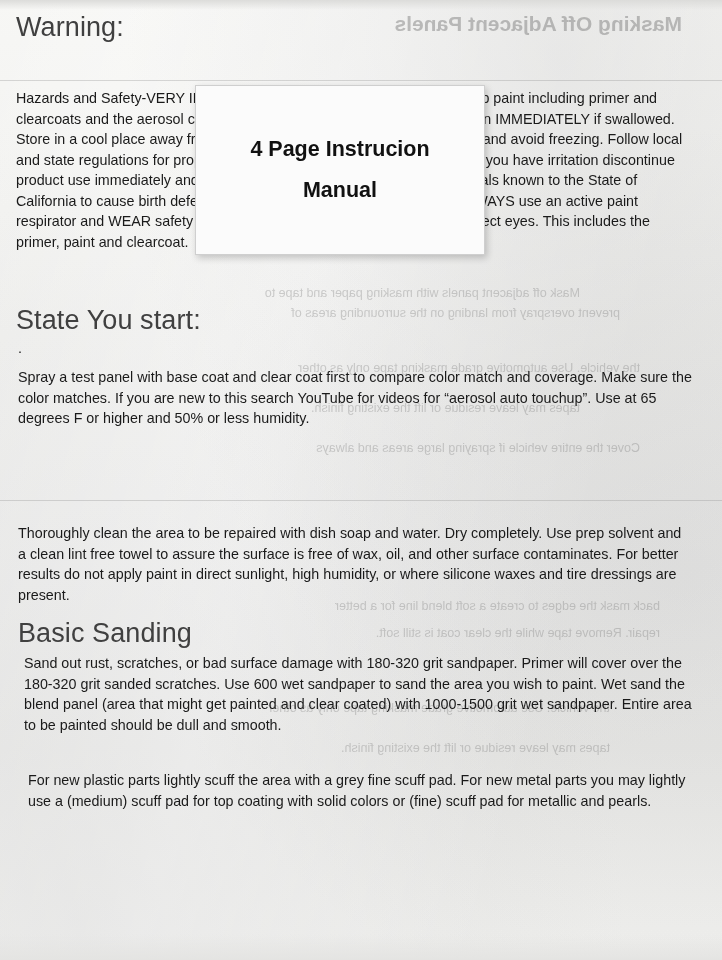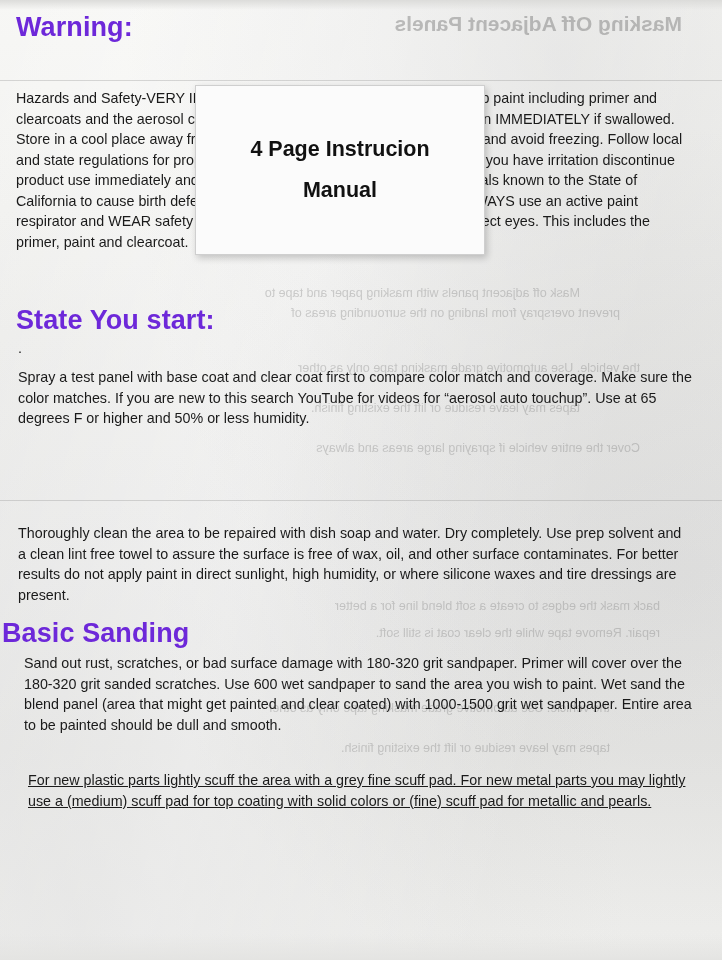--- a/index.html
+++ b/index.html
@@ -60,23 +60,23 @@
   }
 
   .content {
     position: absolute;
     inset: 0;
     padding: 0;
   }
 
   h1.section {
     font-family: "Liberation Sans", sans-serif;
-    font-weight: 700;
+    font-weight: 400;
     font-size: 27px;
-    color: #6d28d9;
+    color: #404040;
     margin: 0;
     letter-spacing: 0.1px;
   }
 
   p.body {
     font-size: 14.3px;
     line-height: 20.5px;
     color: #1a1a1a;
     margin: 0;
   }
@@ -163,27 +163,27 @@
     <p class="body">.</p>
   </div>
   <div class="blk" style="left:18px; top:367px; width:676px;">
     <p class="body">Spray a test panel with base coat and clear coat first to compare color match and coverage. Make sure the color matches.  If you are new to this search YouTube for videos for “aerosol auto touchup”.  Use at 65 degrees F or higher and 50% or less humidity.</p>
   </div>
 
   <div class="blk" style="left:18px; top:523px; width:674px;">
     <p class="body">Thoroughly clean the area to be repaired with dish soap and water.  Dry completely. Use prep solvent and a clean lint free towel to assure the surface is free of wax, oil, and other surface contaminates. For better results do not apply paint in direct sunlight, high humidity, or where silicone waxes and tire dressings are present.</p>
   </div>
 
-  <div class="blk" style="left:2px; top:618px; width:400px;">
+  <div class="blk" style="left:18px; top:618px; width:400px;">
     <h1 class="section">Basic Sanding</h1>
   </div>
   <div class="blk" style="left:24px; top:653px; width:670px;">
     <p class="body">Sand out rust, scratches, or bad surface damage with 180-320 grit sandpaper. Primer will cover over the 180-320 grit sanded scratches. Use 600 wet sandpaper to sand the area you wish to paint. Wet sand the blend panel (area that might get painted and clear coated) with 1000-1500 grit wet sandpaper. Entire area to be painted should be dull and smooth.</p>
   </div>
-  <div class="blk" style="left:28px; top:770px; width:664px;text-decoration:underline;">
+  <div class="blk" style="left:28px; top:770px; width:664px;">
     <p class="body">For new plastic parts lightly scuff the area with a grey fine scuff pad. For new metal parts you may lightly use a (medium) scuff pad for top coating with solid colors or (fine) scuff pad for metallic and pearls.</p>
   </div>
 
 </div>
 
 <div class="overlay-card">
   <div class="line">4 Page Instrucion</div>
   <div class="line">Manual</div>
 </div>
 

